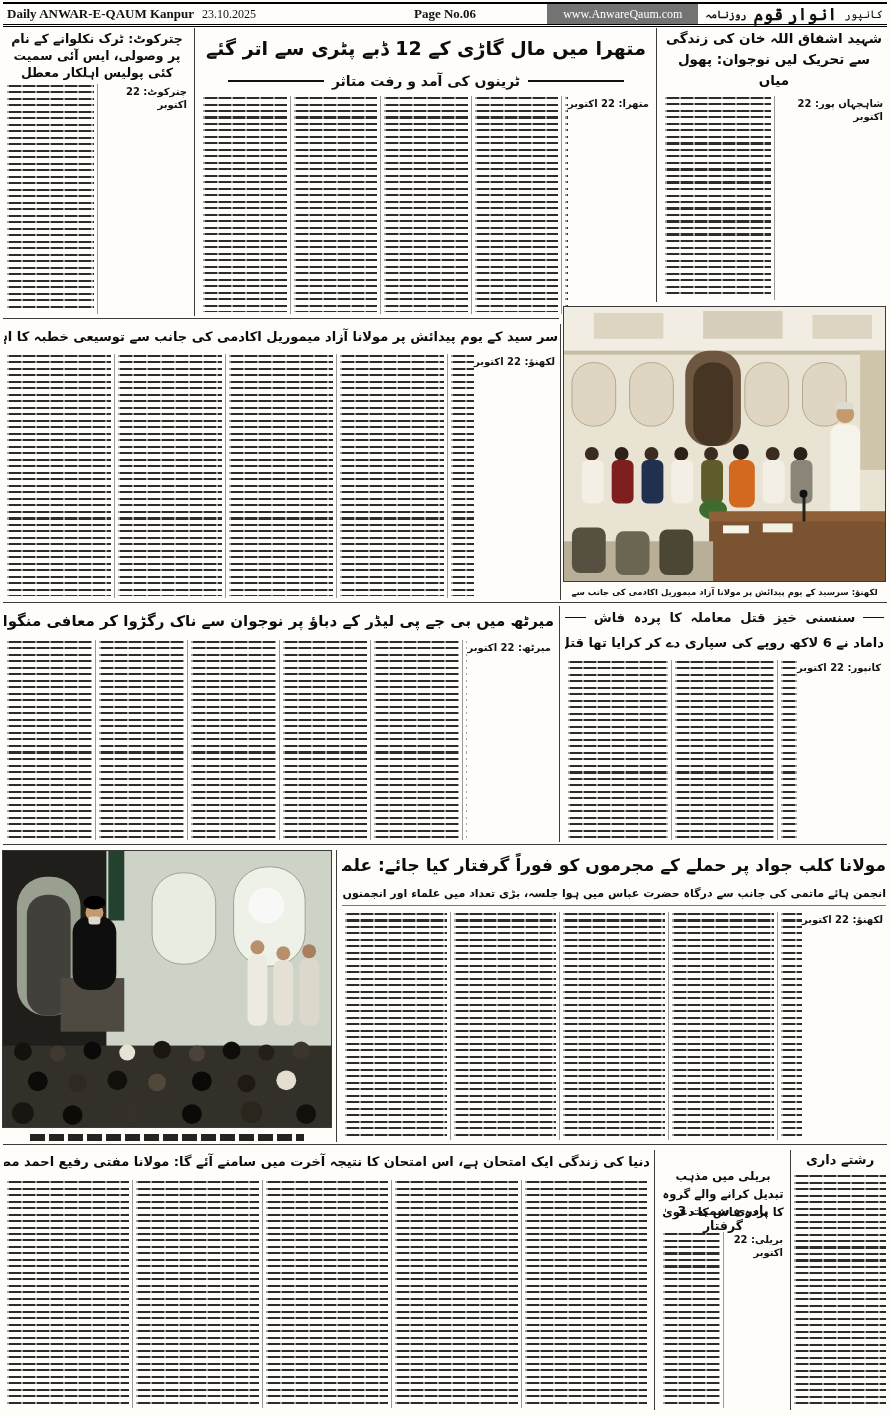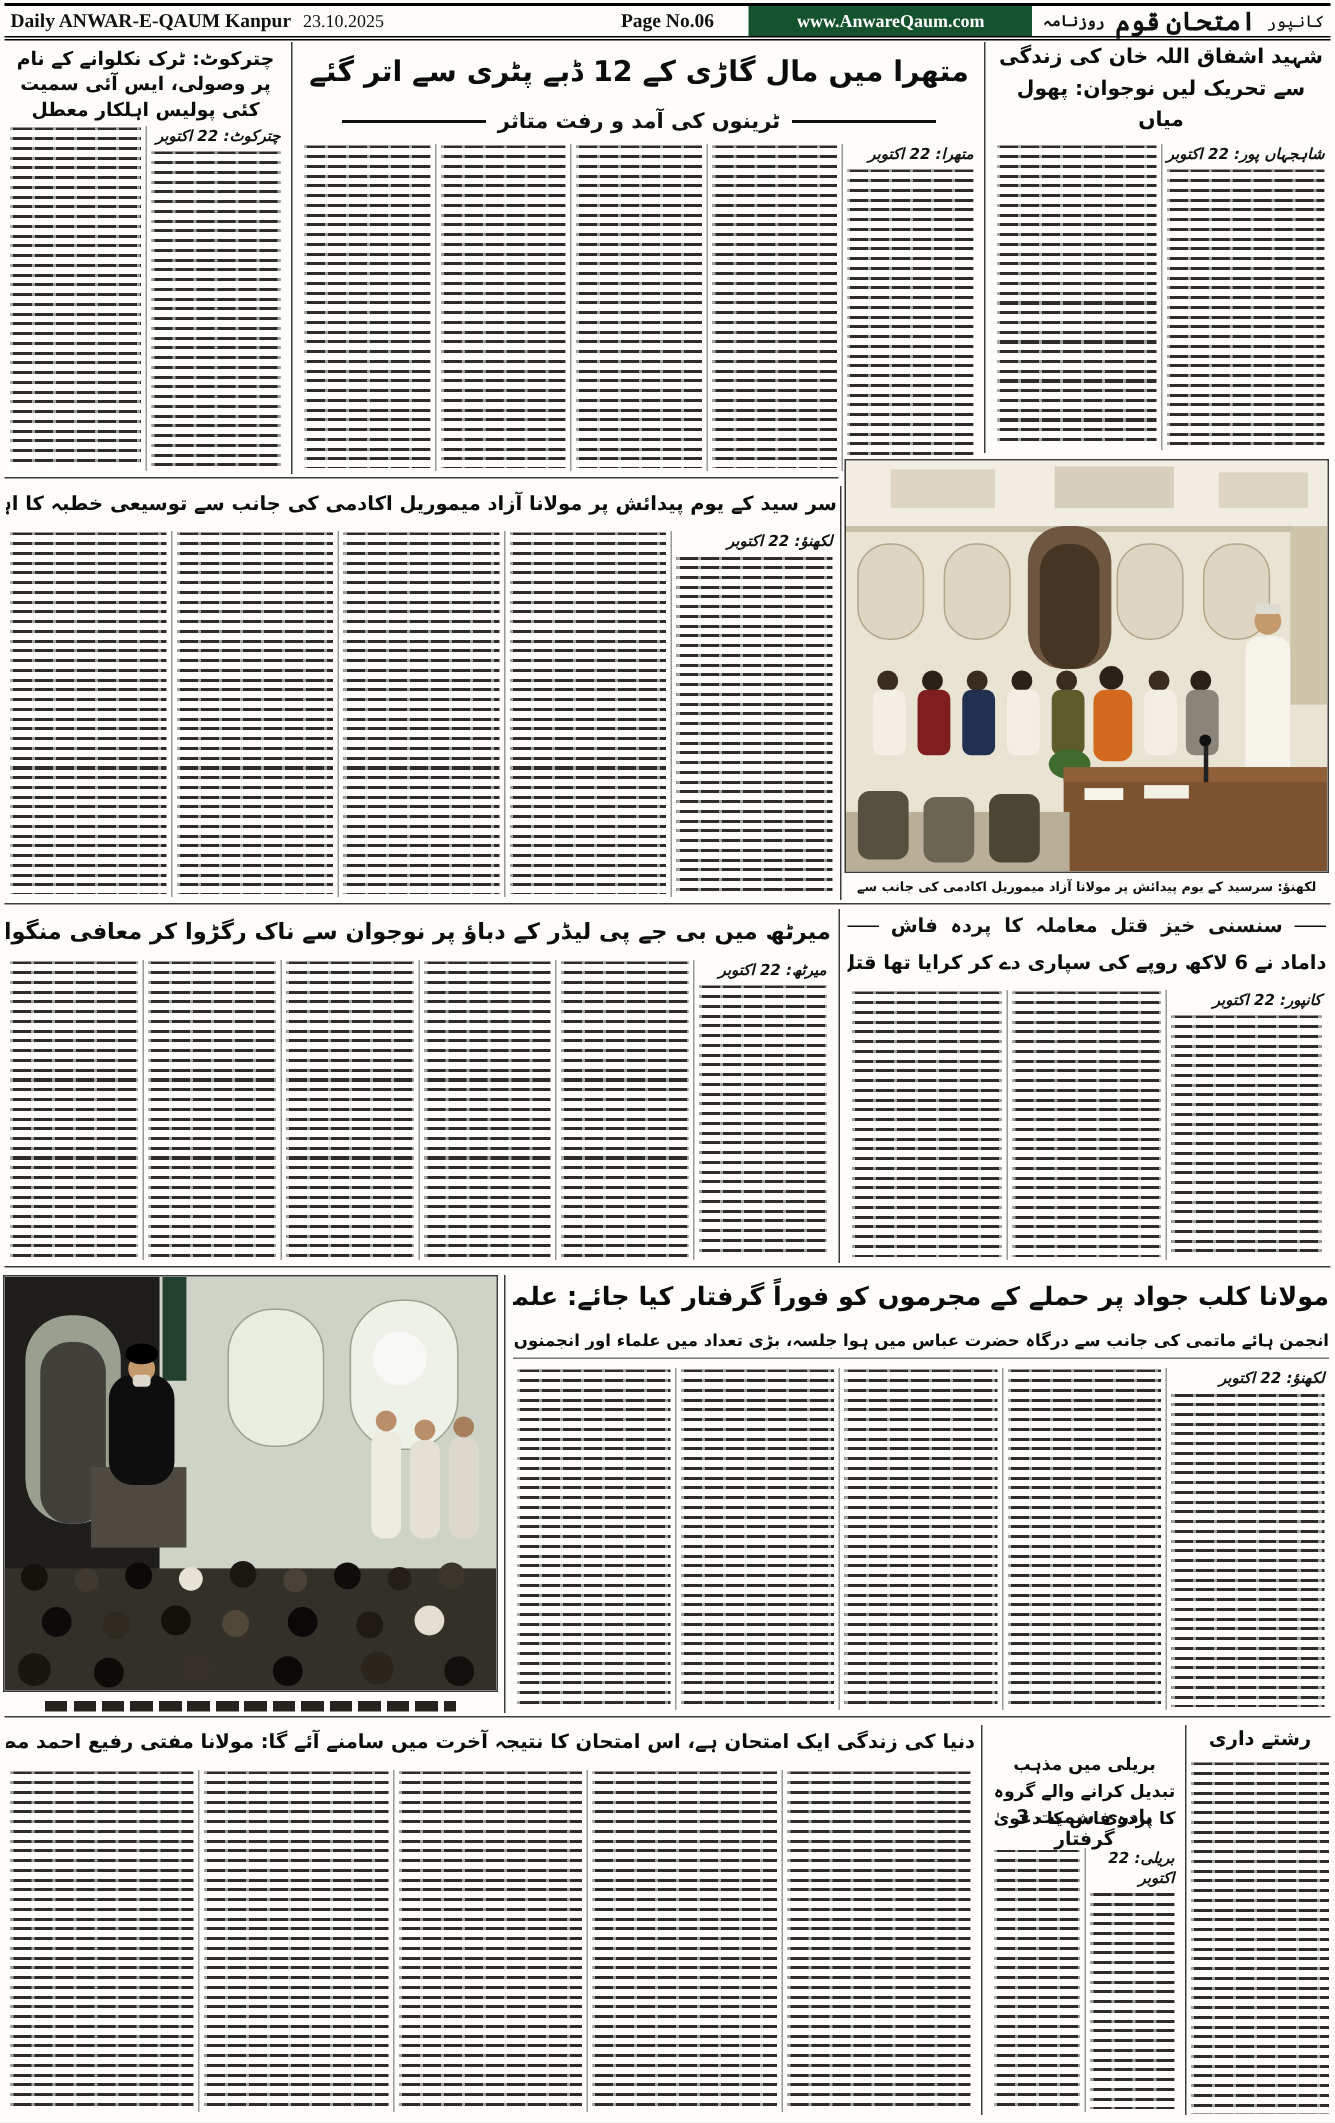--- a/index.html
+++ b/index.html
@@ -10,37 +10,37 @@
   
   .header { position:absolute; left:3px; right:3px; top:2px; height:25px;
             border-top:2px solid #000; border-bottom:3px double #000;
             display:flex; align-items:center; padding:0 4px;
             font-family:"Liberation Serif", serif; }
   .h-left  { font-weight:bold; font-size:13px; white-space:nowrap; }
   .h-date  { font-weight:normal; font-size:12px; margin-left:8px; }
   .h-center{ position:absolute; left:50%; transform:translateX(-50%);
              font-weight:bold; font-size:13px; }
   .h-right { margin-left:auto; display:flex; align-items:center; gap:7px; }
-  .web-box { background:#14532d; color:#fff; font-weight:bold; font-size:12px;
-             padding:2px 32px; line-height:16px; }
+  .web-box { background:#737373; color:#fff; font-weight:normal; font-size:12px;
+             padding:2px 16px; line-height:16px; }
   .mast-daily { font-size:10px; font-weight:bold; }
   .mast-title { font-size:17px; font-weight:bold; }
   .mast-city  { font-size:11px; font-weight:normal; }
 
   
   .abs   { position:absolute; }
   .urdu  { direction:rtl; }
   .hl    { font-weight:bold; text-align:center; overflow:hidden; color:#0c0c0c; }
   .nowrap{ white-space:nowrap; }
   .vrule { position:absolute; width:1px; background:#3c3c3c; }
   .hrule { position:absolute; height:1px; background:#3c3c3c; }
 
   
   .cols { position:absolute; display:flex; direction:rtl; }
-  .col  { flex:1; display:flex; flex-direction:column; padding:0 3px; min-width:0;font-style:italic; }
+  .col  { flex:1; display:flex; flex-direction:row; padding:0 3px; min-width:0; }
   .col:not(:last-child){ border-left:1px solid #9a9a9a; }
   .dateline { font-size:10px; line-height:13px; font-weight:bold;
               text-align:right; margin:1px 0 2px; }
   .sim { flex:1; margin:1px 0 2px;
          background-image:
            repeating-linear-gradient(to right, rgba(255,255,255,.55) 0 2px, transparent 2px 14px),
            repeating-linear-gradient(to bottom, #2e2c28 0 2px, transparent 2px 6.5px); }
 
   .ruled { display:flex; align-items:center; gap:8px; font-weight:bold;
            text-align:center; direction:rtl; }
@@ -57,21 +57,21 @@
 
 <div class="page">
 
   <div class="header">
     <span class="h-left">Daily ANWAR-E-QAUM Kanpur</span>
     <span class="h-date">23.10.2025</span>
     <span class="h-center">Page No.06</span>
     <span class="h-right">
       <span class="web-box">www.AnwareQaum.com</span>
       <span class="mast-daily urdu">روزنامہ</span>
-      <span class="mast-title urdu">امتحان قوم</span>
+      <span class="mast-title urdu">انوار قوم</span>
       <span class="mast-city urdu">کانپور</span>
     </span>
   </div>
 
   <div class="abs hl urdu" style="left:4px;top:30px;width:186px;height:52px;font-size:12.5px;line-height:17px;">چترکوٹ: ٹرک نکلوانے کے نام پر وصولی، ایس آئی سمیت کئی پولیس اہلکار معطل</div>
   <div class="cols" style="left:4px;top:84px;width:186px;height:230px;">
       <div class="col">
         <div class="dateline urdu">چترکوٹ: 22 اکتوبر</div>
         <div class="sim"></div>
       </div>

